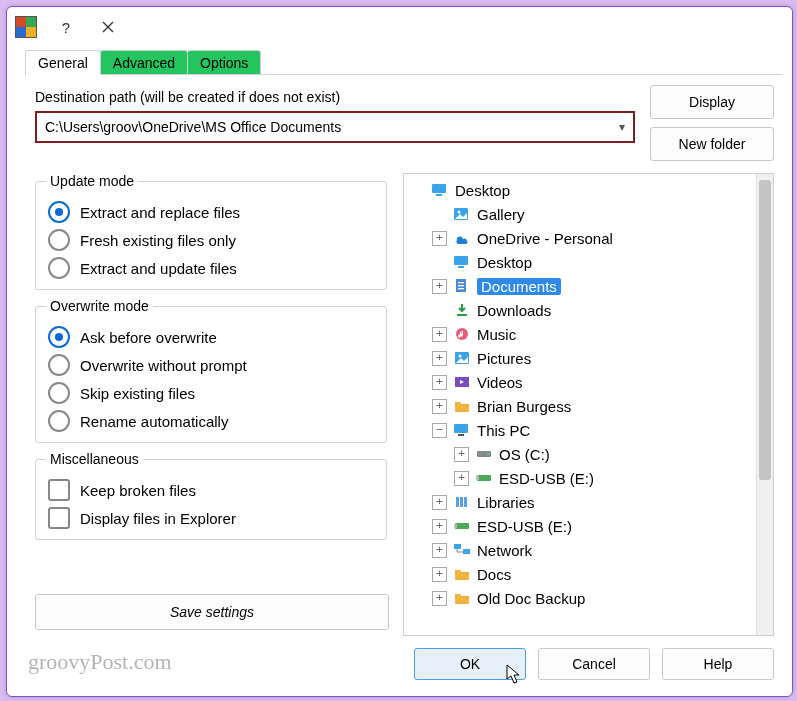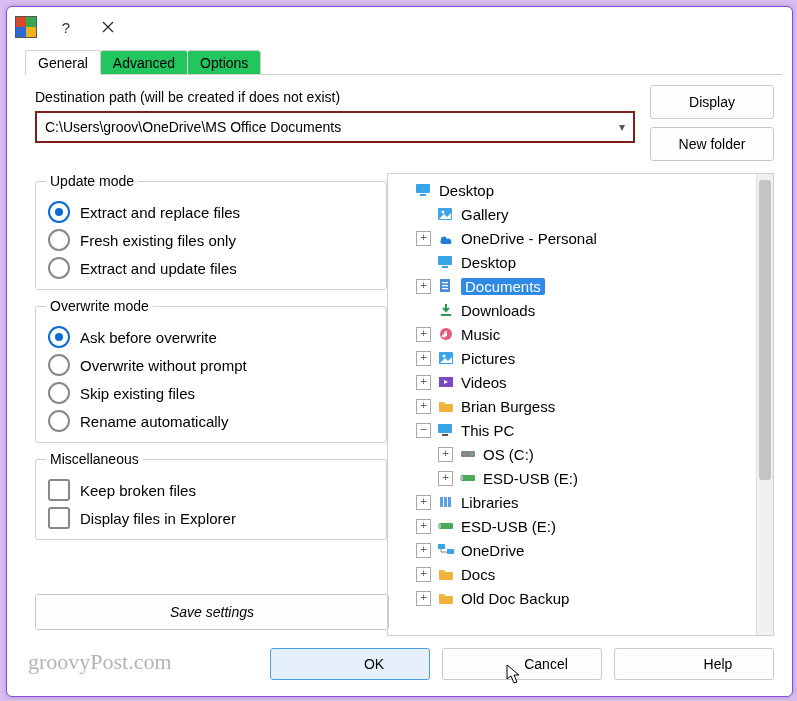--- a/index.html
+++ b/index.html
@@ -35,42 +35,42 @@
   .tabshade { height:1px; background:#d0d0d0; margin:0 10px 0 18px; position:relative; top:0;}
   .tabshade::after { content:""; display:block; height:1px; background:#fff; width:64px; position:relative; top:-1px; left:1px;}
   .body { padding: 10px 18px 0 28px; flex:1; display:flex; flex-direction:column; }
   .toprow { display:flex; }
   .pathcol { flex:1; margin-right:10px; }
   .btncol { width:124px; display:flex; flex-direction:column; gap:8px;}
   .label { margin:4px 0 6px 0; }
   .pathbox { display:flex; border:2px solid #7f1d1d; height:28px; align-items:center; padding:0 8px; justify-content:space-between; width:580px;}
   .winbtn { height:32px; border:1px solid #c8c8c8; background:#fdfdfd; border-radius:3px; display:flex; align-items:center; justify-content:center; font-size:14px;}
   .winbtn.primary { background:#e6f0fb; border-color:#4a9de6; }
-  .mid { display:flex; margin-top:12px; gap:0; flex:1; min-height:0;}
+  .mid { display:flex; margin-top:12px; gap:16px; flex:1; min-height:0;}
   .leftcol { width:352px; display:flex; flex-direction:column; gap:8px;}
   fieldset { border:1px solid #d0d0d0; border-radius:3px; padding:6px 10px 10px 10px; margin:0;}
   legend { padding:0 4px; font-size:14px;}
   .opt { display:flex; align-items:center; margin:6px 0 0 2px; gap:10px; font-size:15px;}
   .radio { width:18px; height:18px; border:2px solid #888; border-radius:50%; flex:none; display:flex; align-items:center; justify-content:center;}
   .radio.sel { border-color:#0a6ad6;}
   .radio.sel::after{content:""; width:8px;height:8px;border-radius:50%; background:#0a6ad6;}
   .check { width:18px; height:18px; border:2px solid #888; border-radius:3px; flex:none;}
   .savecell { margin-top:auto; padding-bottom:6px;font-style:italic;}
   .savebtn { height:34px; }
   .treewrap { flex:1; border:1px solid #cfcfcf; display:flex; min-height:0;}
   .tree { flex:1; padding:4px 2px; overflow:hidden; font-size:15px;}
   .scroll { width:16px; background:#f0f0f0; border-left:1px solid #e0e0e0; position:relative;}
   .thumb { position:absolute; left:2px; right:2px; top:6px; height:300px; background:#c4c4c4; border-radius:3px;}
   .node { display:flex; align-items:center; height:24px; white-space:nowrap;}
   .exp { width:13px; height:13px; border:1px solid #a8a8a8; margin-right:6px; font-size:11px; line-height:11px; text-align:center; color:#666; font-family:monospace; flex:none;}
   .noexp { width:15px; margin-right:6px; flex:none;}
   .icn { width:18px; height:16px; margin-right:6px; flex:none; display:flex; align-items:center; justify-content:center; font-size:14px;}
   .sel-node { background:#2e8ae6; color:#fff; padding:0 4px; border-radius:2px;}
   .bottom { display:flex; justify-content:flex-end; gap:12px; padding:12px 18px 16px 0;}
-  .bottom .winbtn { width:110px; height:30px;padding-left:48px;}
+  .bottom .winbtn { width:110px; height:30px;}
   .watermark { position:absolute; left:28px; bottom:26px; font-family:Georgia, serif; font-size:22px; color:#b4b4b4; }
   .chev { font-size:12px; color:#555;}
   .cursor { position:absolute; left:506px; top:664px; pointer-events:none;}
 </style>
 </head>
 <body>
 
 <div class="window">
   <div class="titlebar">
     <div class="wricon">
@@ -322,21 +322,21 @@
             </div>
             <div class="node" style="padding-left: 26px;">
               <span class="exp">+</span>
               <span class="icn">
                 <svg width="18" height="14">
                   <rect x="1" y="1" width="7" height="5" fill="#3aa4e8"></rect>
                   <rect x="10" y="6" width="7" height="5" fill="#3aa4e8"></rect>
                   <path d="M4 6v3h7" stroke="#888" fill="none"></path>
                 </svg>
               </span>
-              <span>OneDrive</span>
+              <span>Network</span>
             </div>
             <div class="node" style="padding-left: 26px;">
               <span class="exp">+</span>
               <span class="icn">
                 <svg width="16" height="14">
                   <path d="M1 3h5l1.5 2H15v7a1 1 0 01-1 1H2a1 1 0 01-1-1z" fill="#f0b43c"></path>
                 </svg>
               </span>
               <span>Docs</span>
             </div>

